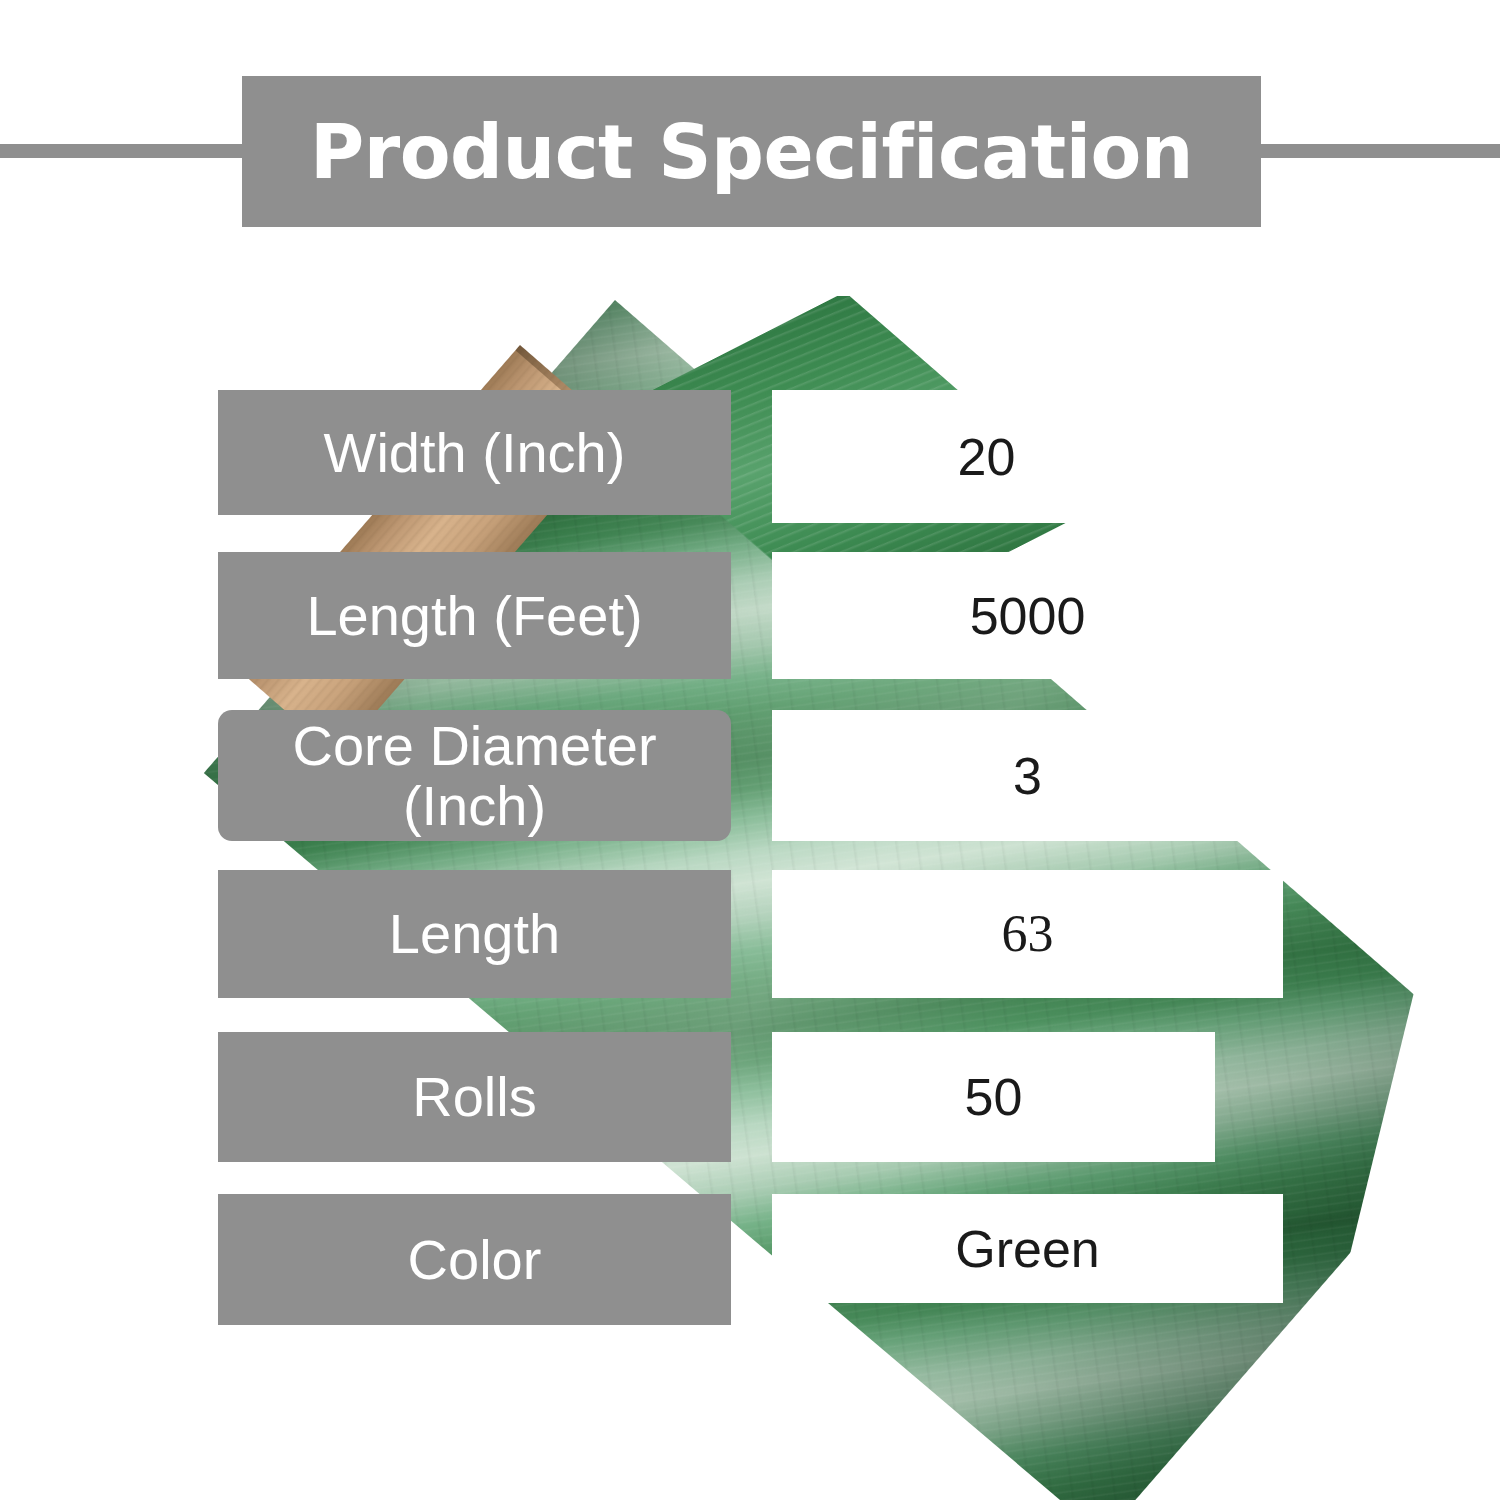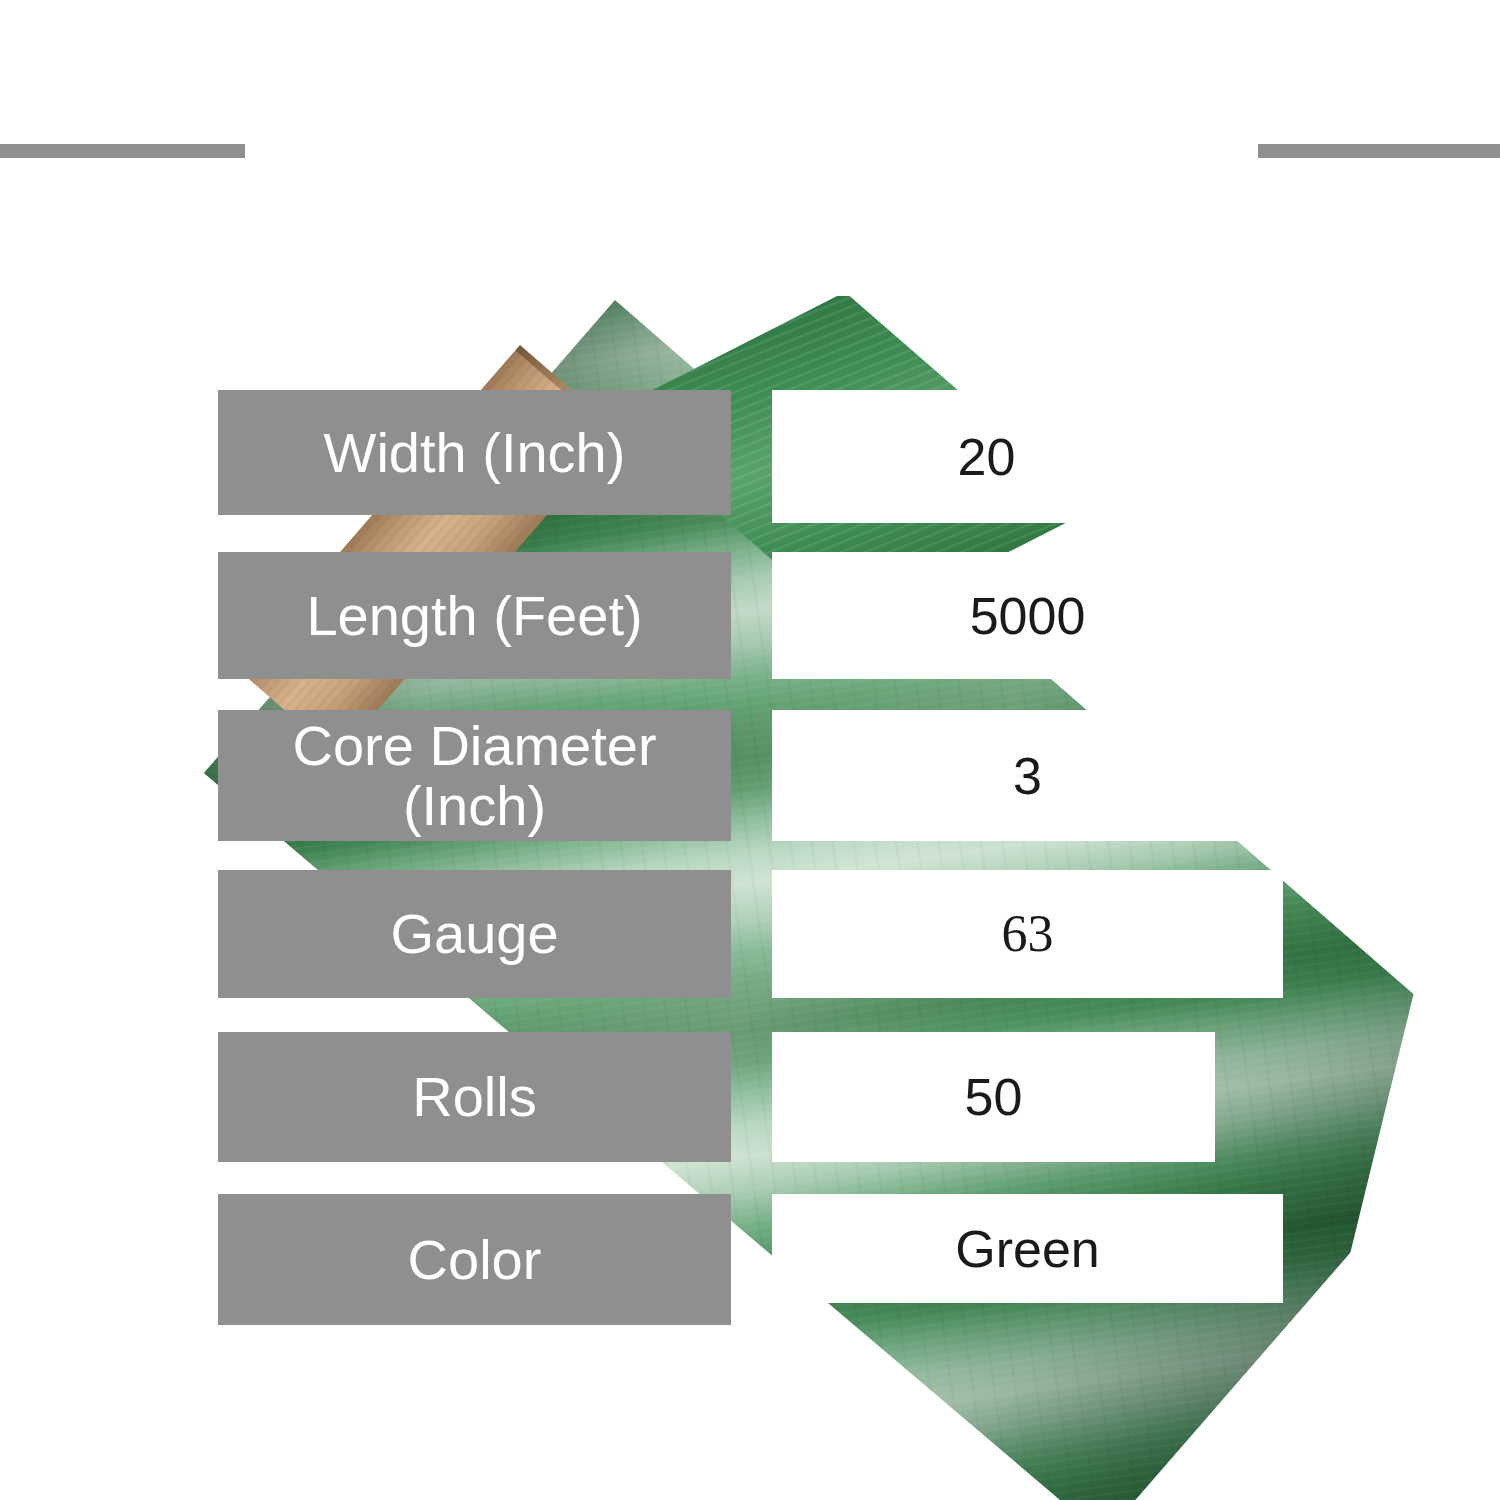--- a/index.html
+++ b/index.html
@@ -284,20 +284,23 @@
   <div class="mask mask-top-strip"></div>
   <div class="mask mask-left-top"></div>
   <div class="mask mask-left-wedge"></div>
   <div class="mask mask-bottom-left2"></div>
   <div class="mask mask-right-top"></div>
   <div class="mask mask-right-bottom"></div>
 
   <div class="title-rule left"></div>
   <div class="title-rule right"></div>
 
+  <div class="title-box">
+    <span class="title-text">Product Specification</span>
+  </div>
 
   <div class="spec-table">
 
     <div class="spec-row">
       <div class="label-cell" style="left:218px; top:390px; width:513px; height:125px;">
         <span class="label-text">Width (Inch)</span>
       </div>
       <div class="value-cell" style="left:772px; top:390px; width:429px; height:133px;align-items:center;">
         <span class="value-text">20</span>
       </div>
@@ -306,32 +309,32 @@
     <div class="spec-row">
       <div class="label-cell" style="left:218px; top:552px; width:513px; height:127px;">
         <span class="label-text">Length (Feet)</span>
       </div>
       <div class="value-cell" style="left:772px; top:552px; width:511px; height:127px;">
         <span class="value-text">5000</span>
       </div>
     </div>
 
     <div class="spec-row">
-      <div class="label-cell" style="left:218px; top:710px; width:513px; height:131px;">
+      <div class="label-cell" style="left:218px; top:710px; width:513px; height:131px;border-radius:14px;">
         <span class="label-text" style="white-space:pre-line;">Core Diameter
 (Inch)</span>
       </div>
       <div class="value-cell" style="left:772px; top:710px; width:511px; height:131px;">
         <span class="value-text">3</span>
       </div>
     </div>
 
     <div class="spec-row">
       <div class="label-cell" style="left:218px; top:870px; width:513px; height:128px;">
-        <span class="label-text">Gauge</span>
+        <span class="label-text">Length</span>
       </div>
       <div class="value-cell" style="left:772px; top:870px; width:511px; height:128px;font-family:Liberation Serif, serif;">
         <span class="value-text">63</span>
       </div>
     </div>
 
     <div class="spec-row">
       <div class="label-cell" style="left:218px; top:1032px; width:513px; height:130px;">
         <span class="label-text">Rolls</span>
       </div>

